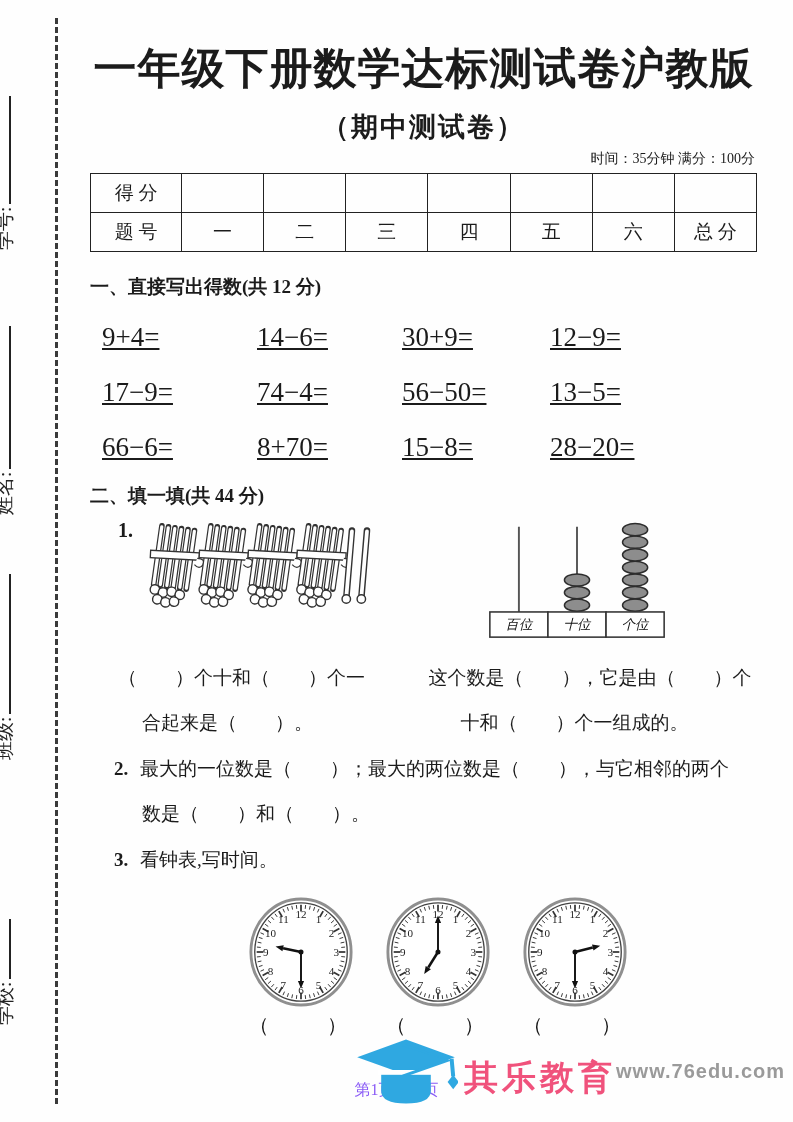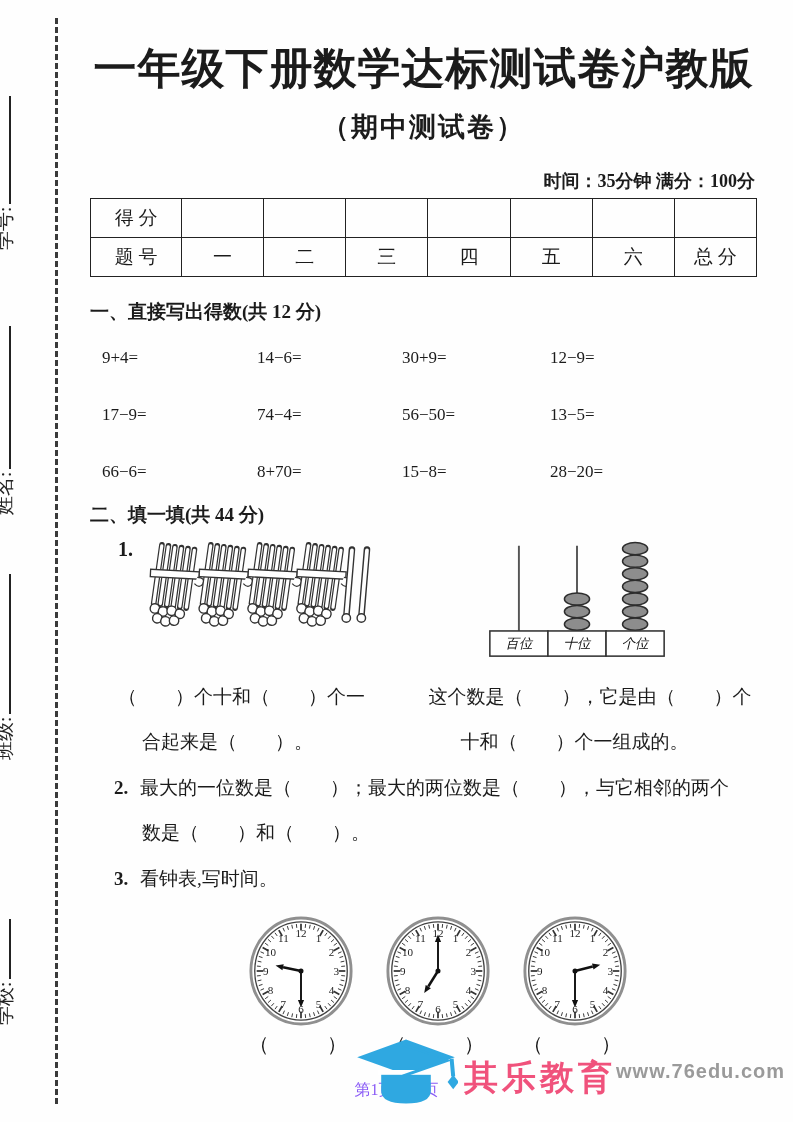--- a/index.html
+++ b/index.html
@@ -13,27 +13,27 @@
     transform-origin:0 100%;transform:rotate(-90deg);font-size:19px;color:#222;}
   .margin-line{display:inline-block;border-bottom:2px solid #222;height:14px;margin-left:3px;}
   .mi-1{top:226px;width:165px;} .mi-1 .margin-line{width:108px;}
   .mi-2{top:491px;width:200px;} .mi-2 .margin-line{width:143px;}
   .mi-3{top:736px;width:197px;} .mi-3 .margin-line{width:140px;}
   .mi-4{top:1001px;width:117px;} .mi-4 .margin-line{width:60px;}
   
   .content{position:absolute;left:90px;top:38px;width:667px;}
   .title{margin:6px 0 0;font-size:43px;font-weight:700;text-align:center;letter-spacing:1px;line-height:1.15;}
   .subtitle{margin:16px 0 0;font-size:27px;font-weight:700;text-align:center;letter-spacing:2px;}
-  .meta{margin:24px 2px 5px 0;font-size:18px;text-align:right;font-weight:bold;}
+  .meta{margin:5px 2px 5px 0;font-size:14px;text-align:right;}
   table.score{border-collapse:collapse;width:667px;table-layout:fixed;}
   table.score td{border:1.5px solid #222;height:38px;text-align:center;font-size:19px;padding:0;}
   table.score td:first-child{width:90px;}
   .sec-heading{font-size:19px;font-weight:700;margin:22px 0 0;}
-  .problems{display:grid;grid-template-columns:155px 145px 148px auto;row-gap:40px;
-    margin:24px 0 0 12px;font-size:17px;line-height:1;}
+  .problems{display:grid;grid-template-columns:155px 145px 148px auto;row-gap:28px;
+    margin:24px 0 0 12px;font-size:27px;line-height:1;text-decoration:underline;}
   .q1-row{display:flex;align-items:flex-start;margin:10px 0 0;}
   .q1-num{font-weight:700;font-size:20px;margin-left:28px;}
   .sticks-wrap{margin-left:14px;}
   .abacus-wrap{margin-left:auto;margin-right:88px;}
   .q1-text{display:flex;margin-top:10px;font-size:19px;line-height:45px;}
   .q1-left{margin-left:28px;width:312px;}
   .q1-left .l2{padding-left:24px;}
   .q1-right{width:330px;}
   .q1-right .l2{padding-left:32px;}
   .q-item{display:flex;font-size:19px;line-height:45px;margin-top:1px;}

